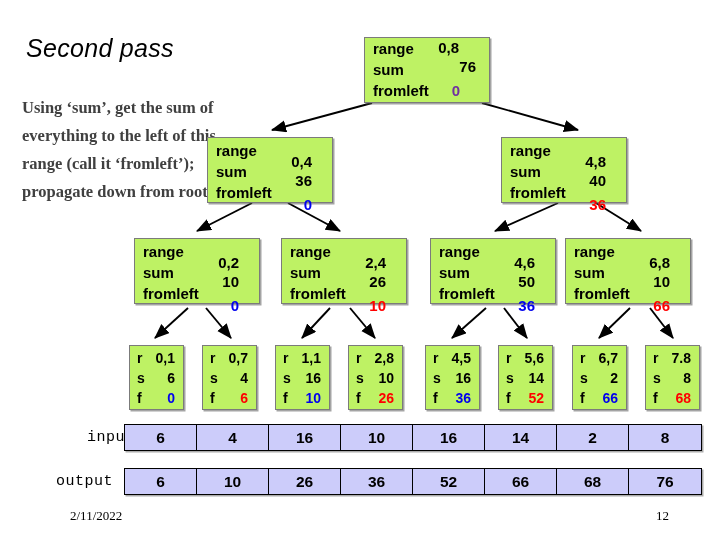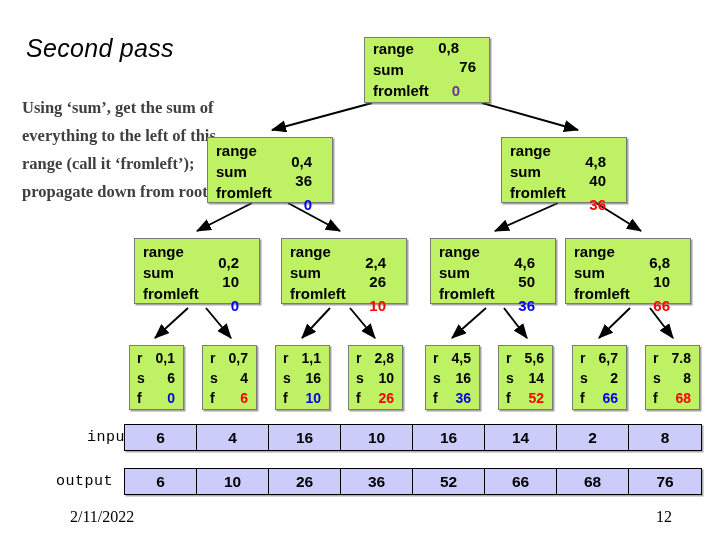--- a/index.html
+++ b/index.html
@@ -138,21 +138,21 @@
     font-weight: bold;
     font-size: 15.5px;
     color: #000000;
   }
   .arr-cell:last-child { border-right: none; }
 
   
   .footer-text {
     position: absolute;
     font-family: "Liberation Serif", serif;
-    font-size: 16px;
+    font-size: 13px;
     color: #000000;
   }
   #footer-date { left: 70px; top: 508px; }
   #footer-page { left: 656px; top: 508px; }
 </style>
 </head>
 <body>
 
 <div id="slide">
 

